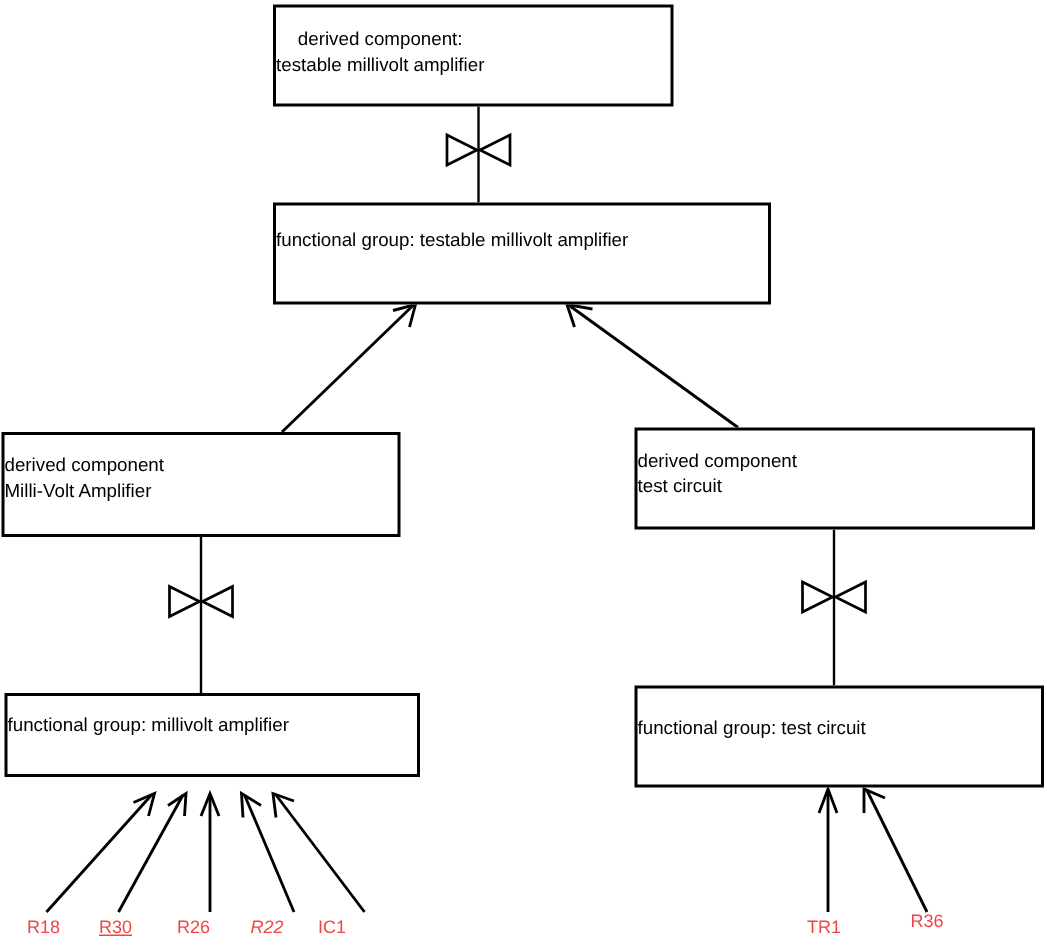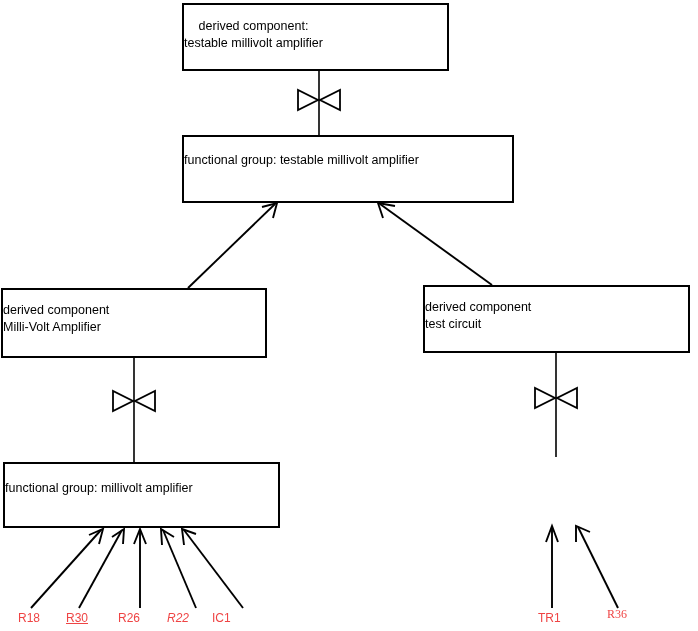--- a/index.html
+++ b/index.html
@@ -47,21 +47,21 @@
     font-family: "Liberation Sans", sans-serif;
     font-size: 12px;
     color: #ef4444;
     white-space: nowrap;
   }
   
   #box-dc-testable { left: 182px; top: 3px;   width: 267px; height: 68px; }
   #box-fg-testable { left: 182px; top: 135px; width: 332px; height: 68px; }
   #box-dc-mva      { left: 1px;   top: 288px; width: 266px; height: 70px; }
   #box-dc-tc       { left: 423px; top: 285px; width: 267px; height: 68px; }
-  #box-fg-mva      { left: 3px;   top: 462px; width: 277px; height: 66px; }
+  #box-fg-mva      { left: 3px;   top: 462px; width: 277px; height: 56px; }
   #box-fg-tc       { left: 423px; top: 457px; width: 273px; height: 68px; }
 
   #box-dc-testable .node-text { transform: translateY(-2px); }
   #box-fg-testable .node-text { transform: translateY(-9px); }
   #box-dc-mva .node-text      { transform: translateY(-4px); }
   #box-dc-tc .node-text       { transform: translateY(-3px); }
   #box-fg-mva .node-text      { transform: translateY(-7px); }
   #box-fg-tc .node-text       { transform: translateY(-6px); }
 </style>
 </head>
@@ -148,22 +148,25 @@
 
   <div class="node-box" id="box-dc-tc">
     <div class="node-text">derived component
 test circuit</div>
   </div>
 
   <div class="node-box" id="box-fg-mva">
     <div class="node-text centered">functional group: millivolt amplifier</div>
   </div>
 
+  <div class="node-box" id="box-fg-tc">
+    <div class="node-text centered">functional group: test circuit</div>
+  </div>
 
   <div class="leaf-label" style="left:18px;  top:611px;">R18</div>
   <div class="leaf-label" style="left:66px;  top:611px;text-decoration:underline;">R30</div>
   <div class="leaf-label" style="left:118px; top:611px;">R26</div>
   <div class="leaf-label" style="left:167px; top:611px;font-style:italic;">R22</div>
   <div class="leaf-label" style="left:212px; top:611px;">IC1</div>
   <div class="leaf-label" style="left:538px; top:611px;">TR1</div>
-  <div class="leaf-label" style="left:607px; top:607px;font-family:Liberation Serif, serif;">R36</div>
+  <div class="leaf-label" style="left:607px; top:607px;">R36</div>
 
 </div>
 
 </body></html>

